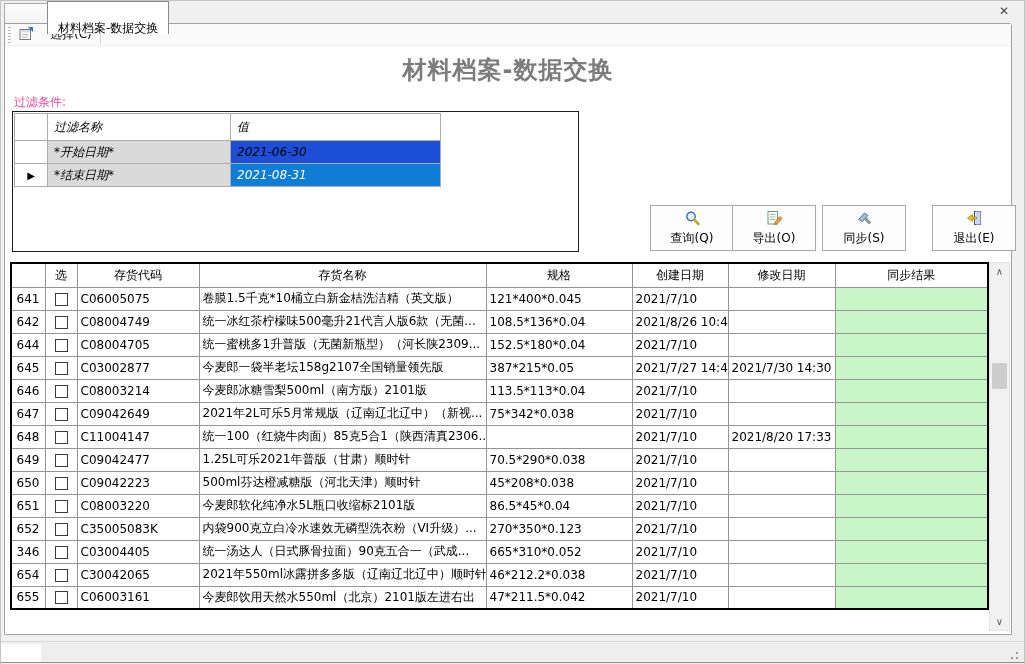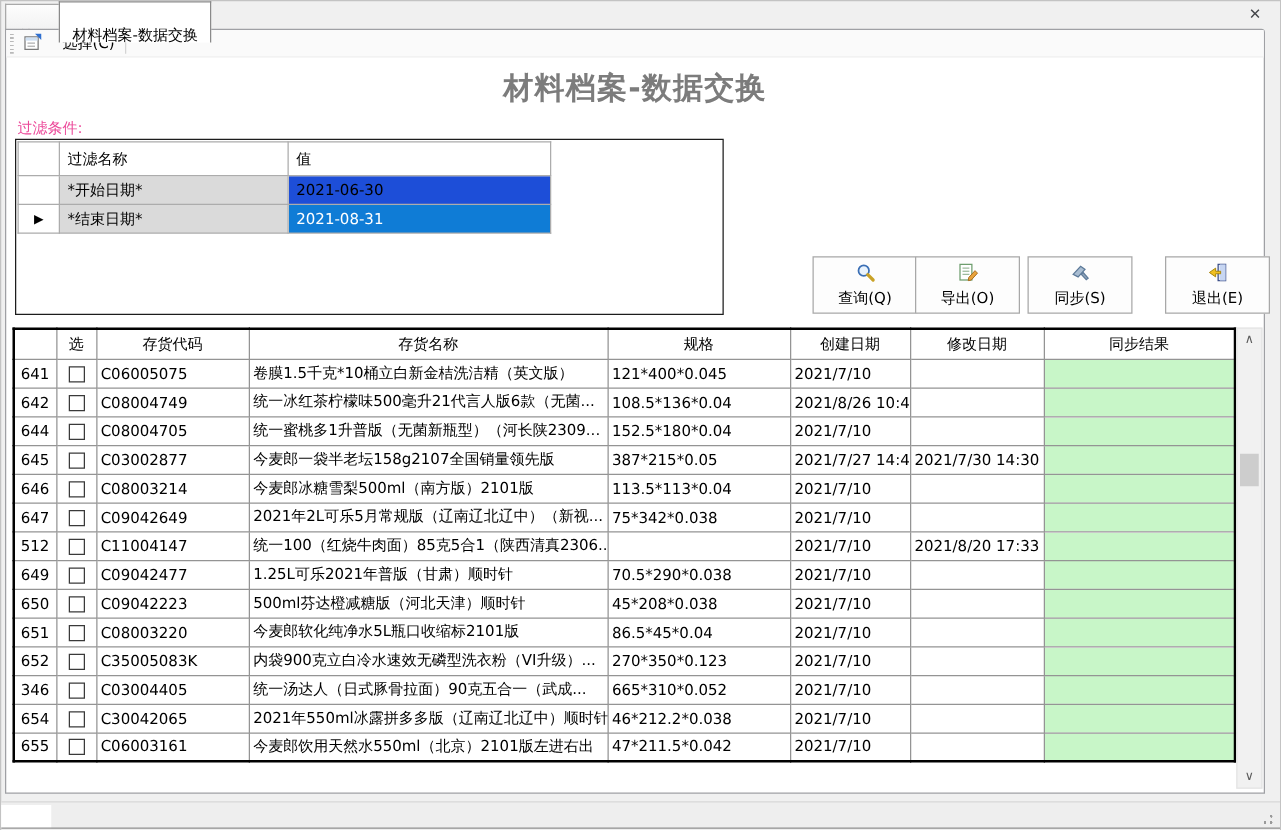--- a/index.html
+++ b/index.html
@@ -39,21 +39,21 @@
 
   
   .page-title { position:absolute; left:0; top:30px; width:100%; text-align:center;
     font-size:24px; font-weight:bold; color:#7c7c7c; letter-spacing:1px; }
   .filter-label { position:absolute; left:9px; top:70px; color:#ec4899; }
 
   
   .filter-box { position:absolute; left:7px; top:87px; width:567px; height:141px;
     border:1px solid #1c1c1c; background:#fff; }
   table.ftab { border-collapse:collapse; table-layout:fixed; width:426px;
-    margin:1px 0 0 1px; }
+    margin:1px 0 0 1px;font-style:italic; }
   table.ftab th, table.ftab td { border:1px solid #acacac; height:23px;
     padding:0 6px; text-align:left; font-weight:normal; overflow:hidden;
     white-space:nowrap; }
   table.ftab th { height:27px; background:#fff; }
   table.ftab td.ind { text-align:center; padding:0; color:#000; font-size:10px; }
   table.ftab td.fname { background:#dadada; }
   table.ftab td.fval { background:#1d4ed8; cursor:text; }
   table.ftab td.fval.selected { background:#0f7cd6; color:#ffffff; }
 
   
@@ -286,21 +286,21 @@
               <td class="num">647</td>
               <td class="sel"><span class="cbx"></span></td>
               <td>C09042649</td>
               <td>2021年2L可乐5月常规版（辽南辽北辽中）（新视...</td>
               <td>75*342*0.038</td>
               <td>2021/7/10</td>
               <td></td>
               <td class="sync"></td>
             </tr>
             <tr>
-              <td class="num">512</td>
+              <td class="num">648</td>
               <td class="sel"><span class="cbx"></span></td>
               <td>C11004147</td>
               <td>统一100（红烧牛肉面）85克5合1（陕西清真2306...</td>
               <td></td>
               <td>2021/7/10</td>
               <td>2021/8/20 17:33</td>
               <td class="sync"></td>
             </tr>
             <tr>
               <td class="num">649</td>

